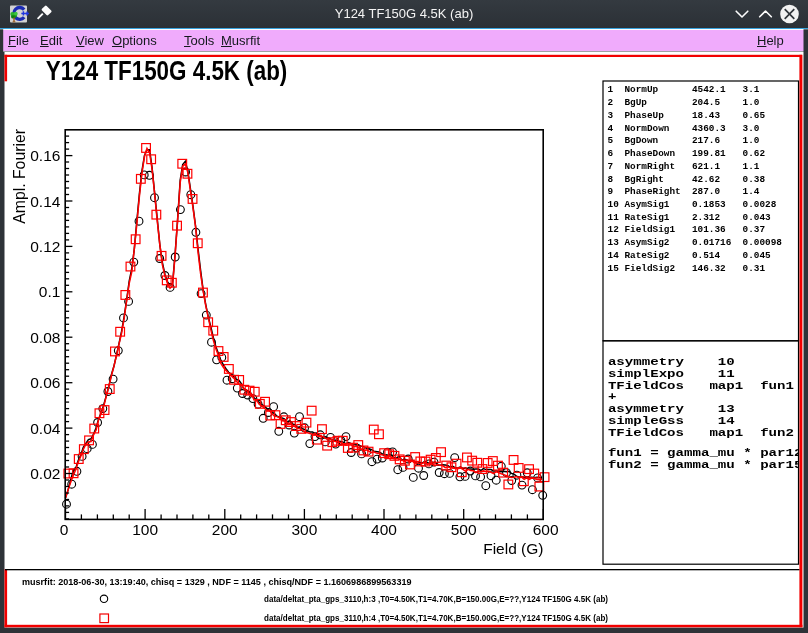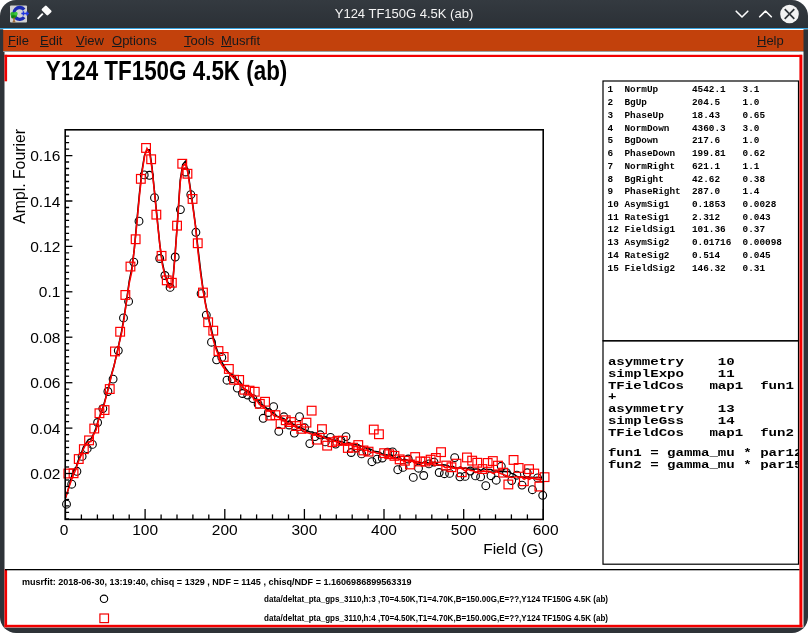--- a/index.html
+++ b/index.html
@@ -1,18 +1,18 @@
 <!DOCTYPE html>
 <html><head><meta charset="utf-8"><style>
 html,body{margin:0;padding:0;background:#fff;}
-#win{position:relative;width:808px;height:633px;overflow:hidden;font-family:"Liberation Sans",sans-serif;border-radius:16px;}
+#win{position:relative;width:808px;height:633px;overflow:hidden;font-family:"Liberation Sans",sans-serif;}
 #tb{position:absolute;left:0;top:0;width:808px;height:28px;background:linear-gradient(#343a40,#2b3036);}
 #tbt{position:absolute;left:0;top:0;width:808px;height:28px;line-height:27px;text-align:center;color:#f4f4f4;font-size:13px;}
 #blue{position:absolute;left:0;top:27.5px;width:808px;height:1.8px;background:#38a3dd;}
-#mb{position:absolute;left:0;top:30px;width:808px;height:22px;background:#c2410c;border-bottom:1px solid #9fa2a4;box-sizing:border-box;}
+#mb{position:absolute;left:0;top:30px;width:808px;height:22px;background:#f0abfc;border-bottom:1px solid #9fa2a4;box-sizing:border-box;}
 #mb span{position:absolute;top:0;height:22px;line-height:22px;font-size:13px;color:#14191d;}
 </style></head>
 <body>
 <div id="win">
 <div id="tb"></div>
 <div id="tbt">Y124 TF150G 4.5K (ab)</div>
 <div id="blue"></div>
 <div id="mb">
 <span style="left:8px"><u>F</u>ile</span>
 <span style="left:40px"><u>E</u>dit</span>

